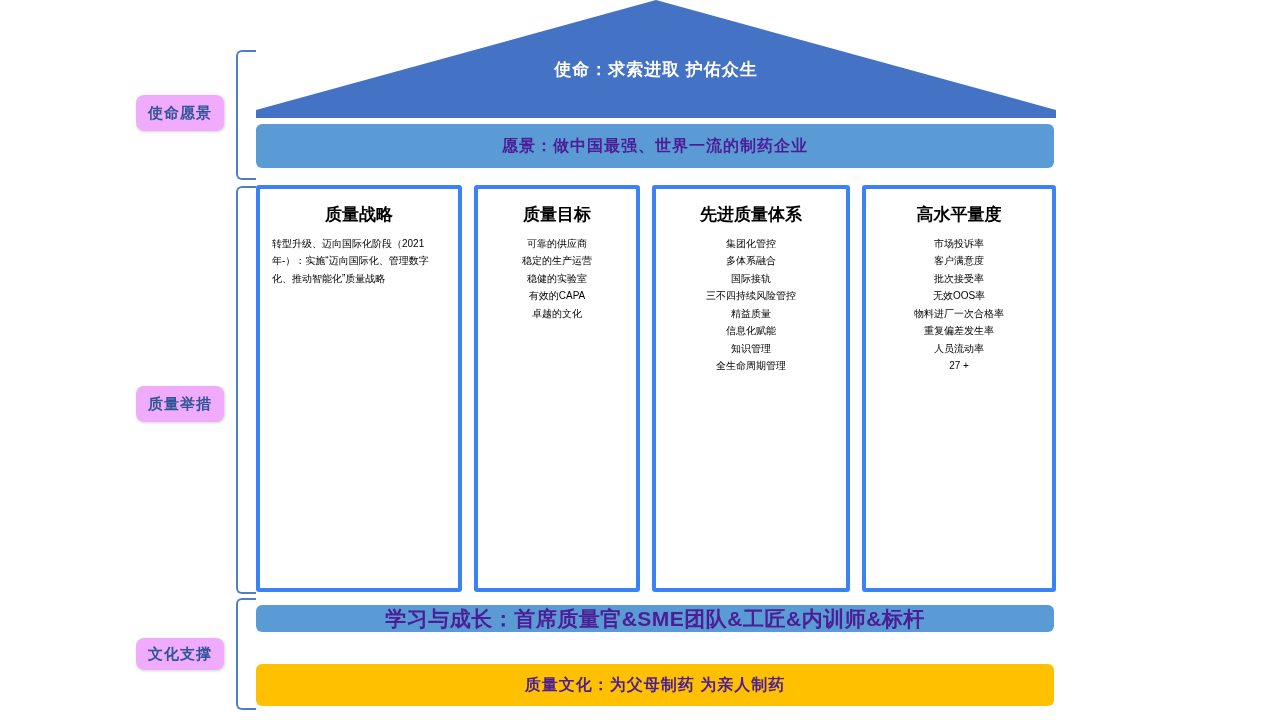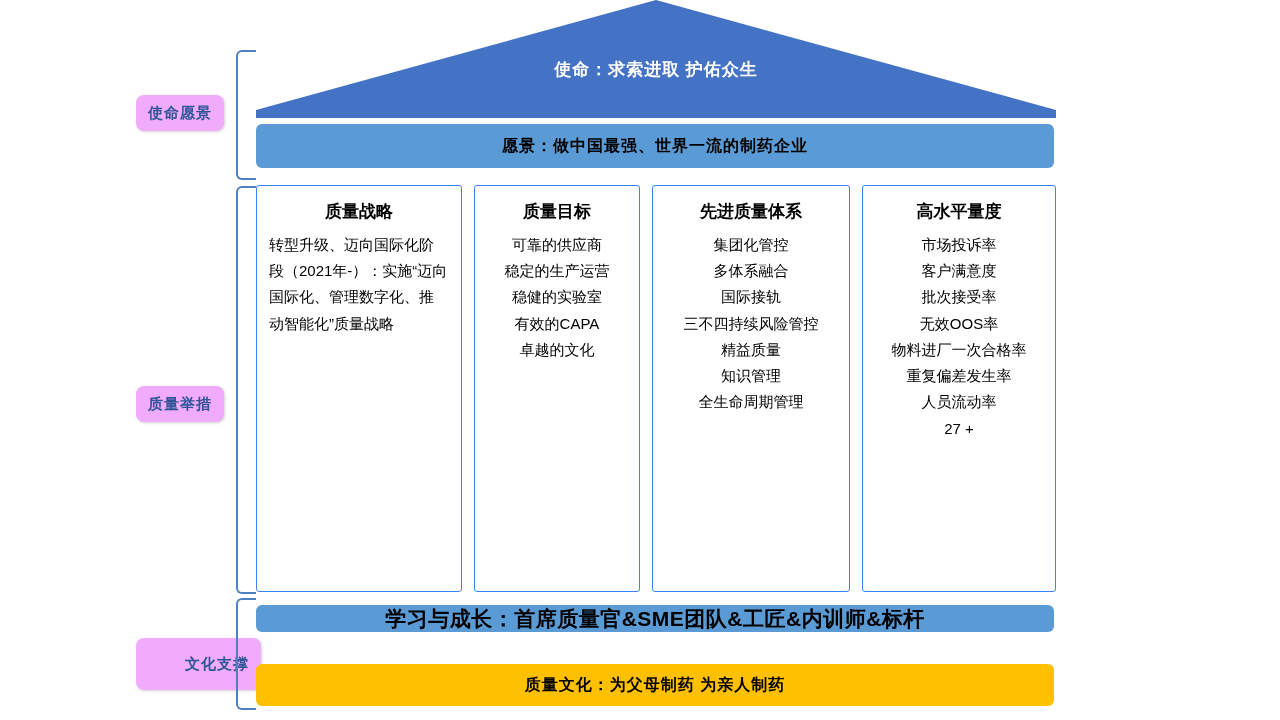--- a/index.html
+++ b/index.html
@@ -30,21 +30,21 @@
     font-size: 15px;
     border-radius: 8px;
     display: flex;
     align-items: center;
     justify-content: center;
     box-shadow: 1px 1px 3px rgba(0,0,0,0.18);
     letter-spacing: 1px;
   }
   #side-mission { left: 136px; top: 95px; width: 88px; height: 36px; }
   #side-measures { left: 136px; top: 386px; width: 88px; height: 36px; }
-  #side-culture { left: 136px; top: 638px; width: 88px; height: 52px; padding-left: 37px; }
+  #side-culture { left: 136px; top: 638px; width: 88px; height: 32px; }
 
   
   .bracket {
     position: absolute;
     border-left: 2px solid #4e7fc1;
     border-top: 2px solid #4e7fc1;
     border-bottom: 2px solid #4e7fc1;
     border-right: none;
     border-radius: 6px 0 0 6px;
   }
@@ -73,21 +73,21 @@
     letter-spacing: 1px;
   }
 
   
   .bar {
     position: absolute;
     border-radius: 6px;
     display: flex;
     align-items: center;
     justify-content: center;
-    color: #000000;
+    color: #4c1d95;
     font-weight: bold;
   }
   #vision-bar {
     left: 256px;
     top: 124px;
     width: 798px;
     height: 44px;
     background: #5b9bd5;
     font-size: 16px;
     letter-spacing: 1px;
@@ -115,36 +115,36 @@
   .pillars {
     position: absolute;
     left: 256px;
     top: 185px;
     width: 800px;
     height: 407px;
     display: flex;
     gap: 12px;
   }
   .pillar {
-    border: 1px solid #3b82f6;
+    border: 4px solid #3b82f6;
     border-radius: 3px;
     background: #ffffff;
     padding: 14px 10px 10px 10px;
     box-sizing: border-box;
     text-align: center;
     color: #000000;
   }
   .pillar-title {
     font-size: 17px;
     font-weight: bold;
     margin-bottom: 8px;
     line-height: 1.4;
   }
   .pillar-body {
-    font-size: 15px;
+    font-size: 10px;
     line-height: 1.75;
   }
   .pillar-body .line { white-space: nowrap; }
   .pillar-1 { width: 207px; }
   .pillar-1 .pillar-body { text-align: left; padding: 0 2px; }
   .pillar-1 .pillar-body .line { white-space: normal; }
   .pillar-2 { width: 167px; }
   .pillar-3 { width: 199px; }
   .pillar-4 { width: 195px; }
 </style>
@@ -192,20 +192,21 @@
     </div>
 
     <div class="pillar pillar-3">
       <div class="pillar-title">先进质量体系</div>
       <div class="pillar-body">
         <div class="line">集团化管控</div>
         <div class="line">多体系融合</div>
         <div class="line">国际接轨</div>
         <div class="line">三不四持续风险管控</div>
         <div class="line">精益质量</div>
+        <div class="line">信息化赋能</div>
         <div class="line">知识管理</div>
         <div class="line">全生命周期管理</div>
       </div>
     </div>
 
     <div class="pillar pillar-4">
       <div class="pillar-title">高水平量度</div>
       <div class="pillar-body">
         <div class="line">市场投诉率</div>
         <div class="line">客户满意度</div>

